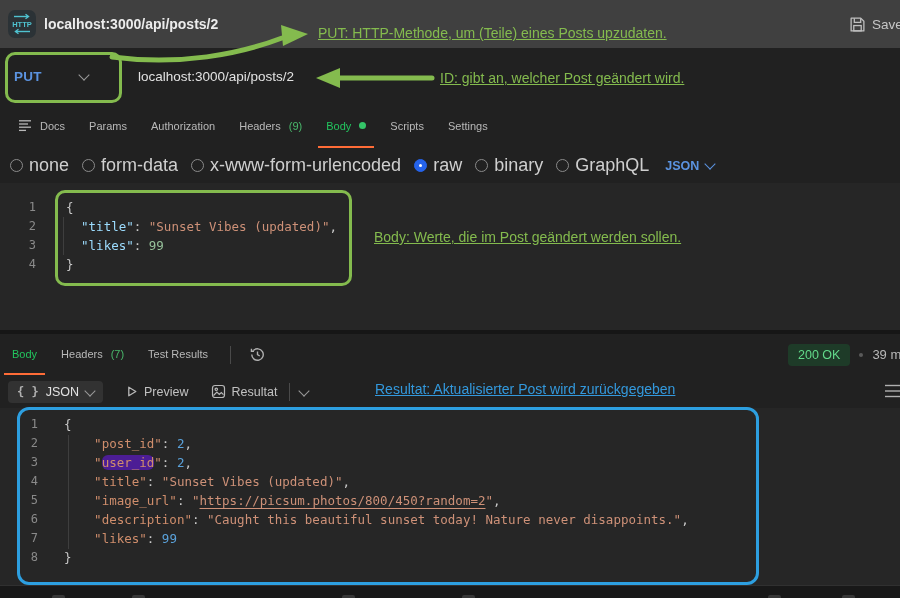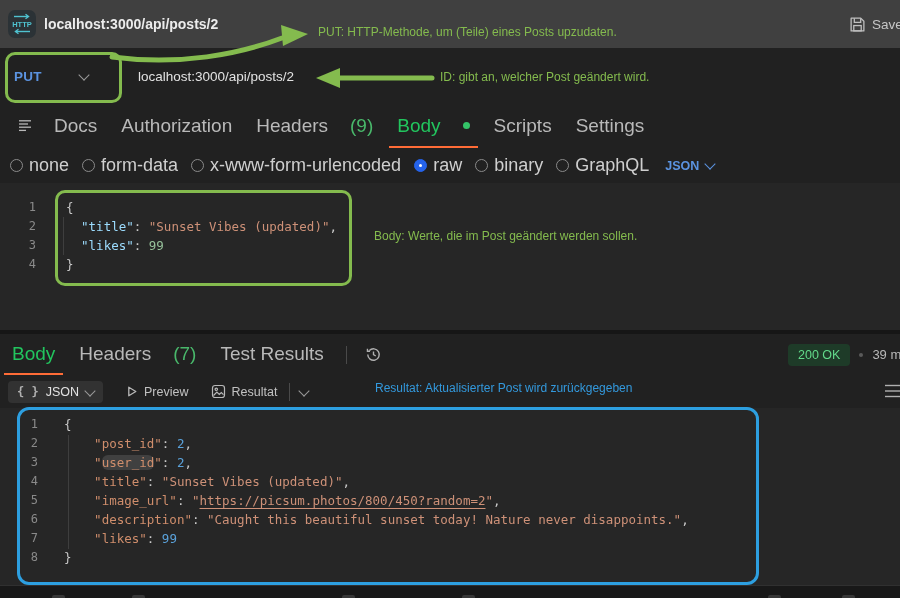--- a/index.html
+++ b/index.html
@@ -19,21 +19,21 @@
   #url-row{left:0;top:48px;width:900px;height:57px;background:#212121;border-bottom:1px solid #373737;}
   .method-dd{position:absolute;left:14px;top:0;height:57px;display:flex;align-items:center;gap:38px;cursor:pointer;}
   .method{color:#5b93e0;font-weight:700;font-size:13.5px;letter-spacing:.3px;text-align:center;}
   .chev{width:7px;height:7px;border-right:1.6px solid #9a9a9a;border-bottom:1.6px solid #9a9a9a;transform:rotate(45deg);margin-top:-4px;}
   .chev.blue{border-color:#5b93e0;}
   .url-sep{position:absolute;left:129px;top:60px;width:1px;height:35px;background:#353535;}
   .url-text{position:absolute;left:138px;top:0;height:57px;display:flex;align-items:center;font-size:13.5px;color:#e2e2e2;cursor:text;}
   
   .tabs{display:flex;align-items:stretch;height:100%;padding-left:10px;gap:8px;}
   #req-tabs-row{left:0;top:105px;width:900px;height:43px;background:#212121;border-bottom:1px solid #373737;}
-  .tab{display:flex;align-items:center;gap:22px;padding:0 8px;font-size:19px;color:#b9b9b9;border-bottom:2px solid transparent;cursor:pointer;justify-content:flex-end;}
+  .tab{display:flex;align-items:center;gap:8px;padding:0 8px;font-size:11px;color:#b9b9b9;border-bottom:2px solid transparent;cursor:pointer;justify-content:flex-end;}
   .tab.active{color:#22c55e;border-bottom-color:#ff6c37;}
   .tab-badge{color:#49b86b;}
   .tab-dot{width:7px;height:7px;border-radius:50%;background:#34c468;}
   
   #radio-row{left:0;top:148px;width:900px;height:35px;background:#212121;display:flex;align-items:center;}
   #radio-row-inner{display:flex;align-items:center;gap:13px;padding-left:10px;}
   .radio{display:flex;align-items:center;gap:6px;cursor:pointer;}
   .rdot{width:13px;height:13px;border-radius:50%;border:1.5px solid #8a8a8a;box-sizing:border-box;position:relative;flex:none;}
   .radio.sel .rdot{border-color:#2563eb;background:#2563eb;}
   .radio.sel .rdot::after{content:"";position:absolute;left:3.5px;top:3.5px;width:3px;height:3px;border-radius:50%;background:#fff;}
@@ -50,40 +50,40 @@
   #resp-editor .ln{width:38px;padding-right:6px;}
   #resp-editor .code{margin-left:20px;}
   .code span{white-space:pre;}
   .t-p{color:#c9c9c9;}
   .t-kb{color:#9cdcfe;}
   .t-ks{color:#d08e6c;}
   .t-s{color:#ce9178;}
   .t-ng{color:#97c29b;}
   .t-nb{color:#5ba3dc;}
   .t-link{color:#ce9178;text-decoration:underline;text-underline-offset:3px;}
-  .t-hl{color:#d08e6c;background:#404040;border-radius:6px;}
+  .t-hl{color:#d08e6c;background:#4c1d95;border-radius:6px;}
   .indent-guide{position:absolute;width:1px;background:#3e3e3e;}
   
   #pane-divider{left:0;top:330px;width:900px;height:4px;background:#161616;}
   #resp-tabs-row{left:0;top:334px;width:900px;height:41px;background:#212121;}
   #resp-tabs-row .tabs{padding-left:4px;}
   .vsep{width:1px;height:18px;background:#4a4a4a;align-self:center;margin:0 6px;}
   .icon-btn{display:flex;align-items:center;justify-content:center;align-self:center;cursor:pointer;padding:0 4px;}
   .resp-meta{position:absolute;left:788px;top:0;height:41px;display:flex;align-items:center;gap:9px;white-space:nowrap;}
   .status-badge{background:#1e3b28;color:#62d98a;font-size:12.5px;padding:4px 10px;border-radius:4px;}
   .meta-dot{width:4px;height:4px;border-radius:50%;background:#5a5a5a;}
   .resp-time{color:#b8b8b8;font-size:13px;}
   #resp-toolbar{left:0;top:375px;width:900px;height:33px;background:#212121;display:flex;align-items:center;}
   .fmt-btn{display:flex;align-items:center;gap:7px;background:#323232;border-radius:4px;margin-left:8px;padding:4px 9px;cursor:pointer;}
   .fmt-braces{color:#b0b0b0;font-size:12px;font-weight:700;font-family:"DejaVu Sans Mono",monospace;}
   .fmt-label{color:#e3e3e3;font-size:12.5px;}
   .tool-item{display:flex;align-items:center;gap:6px;color:#c2c2c2;font-size:12.5px;margin-left:22px;cursor:pointer;}
   .wrap-icon{position:absolute;left:884px;top:8px;cursor:pointer;}
   
-  .anno{position:absolute;font-size:12px;white-space:nowrap;pointer-events:none;}
+  .anno{position:absolute;font-size:14px;white-space:nowrap;pointer-events:none;text-decoration:underline;}
   .anno.green{color:#84bb4e;}
   .anno.blue{color:#3399dd;}
   .hl-box{position:absolute;pointer-events:none;box-sizing:border-box;}
   #box-method{left:5px;top:52px;width:117px;height:51px;border:3px solid #84bb4e;border-radius:10px;}
   #box-reqbody{left:55px;top:190px;width:297px;height:96px;border:3px solid #84bb4e;border-radius:10px;}
   #box-respbody{left:17px;top:407px;width:742px;height:178px;border:3px solid #2d9fe0;border-radius:12px;}
   #arrows{position:absolute;left:0;top:0;pointer-events:none;}
   
   #bottombar{left:0;top:585px;width:900px;height:13px;background:#181818;border-top:1px solid #303030;}
   .frag{position:absolute;top:9px;width:13px;height:4px;border-radius:2px 2px 0 0;background:#666;opacity:.4;}
@@ -132,20 +132,23 @@
       <div class="tab">
         <svg width="14" height="13" viewBox="0 0 14 13" stroke="#b8b8b8" stroke-width="1.3">
           <line x1="1" y1="1.8" x2="13" y2="1.8"></line>
           <line x1="1" y1="5" x2="10" y2="5"></line>
           <line x1="1" y1="8.2" x2="13" y2="8.2"></line>
           <line x1="1" y1="11.4" x2="8" y2="11.4"></line>
         </svg>
         <span class="tab-label">Docs</span>
       </div>
       <div class="tab">
+        <span class="tab-label">Params</span>
+      </div>
+      <div class="tab">
         <span class="tab-label">Authorization</span>
       </div>
       <div class="tab">
         <span class="tab-label">Headers</span>
         <span class="tab-badge">(9)</span>
       </div>
       <div class="tab active">
         <span class="tab-label">Body</span>
         <span class="tab-dot"></span>
       </div>

